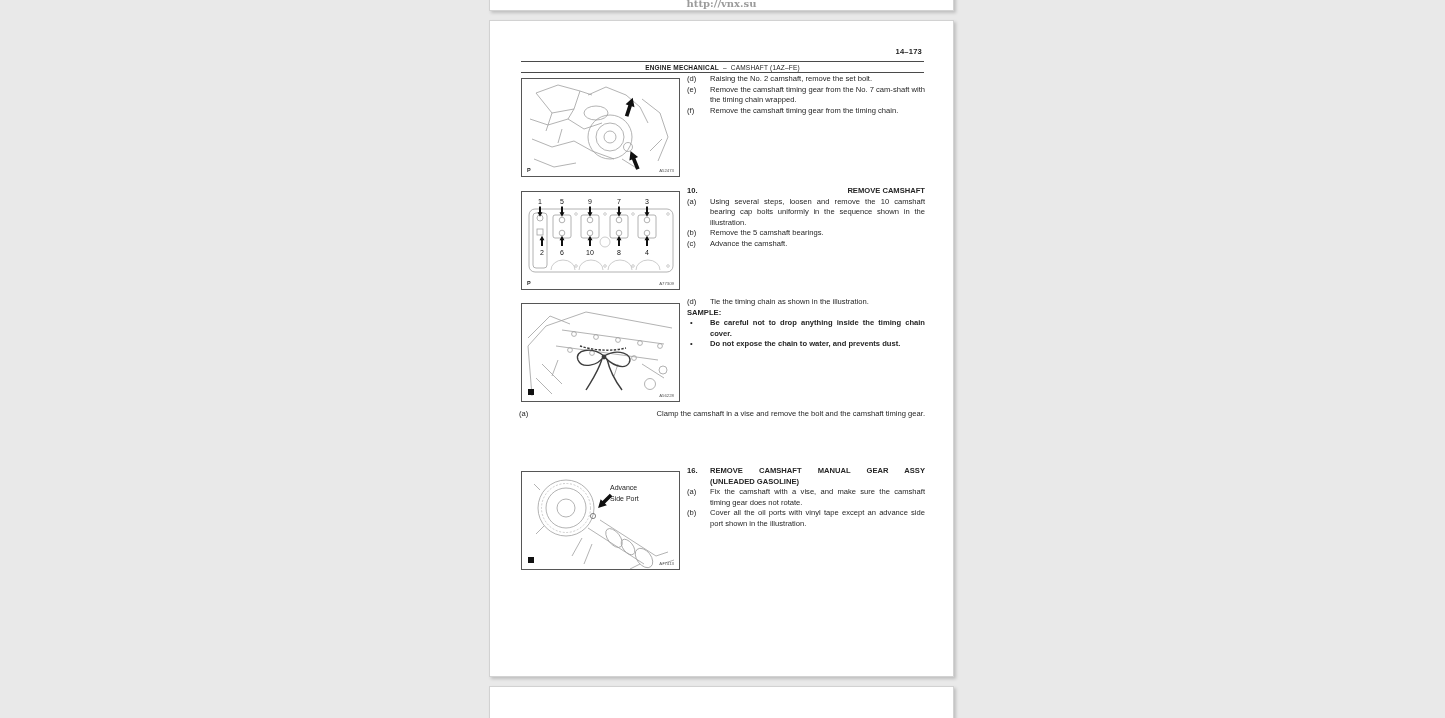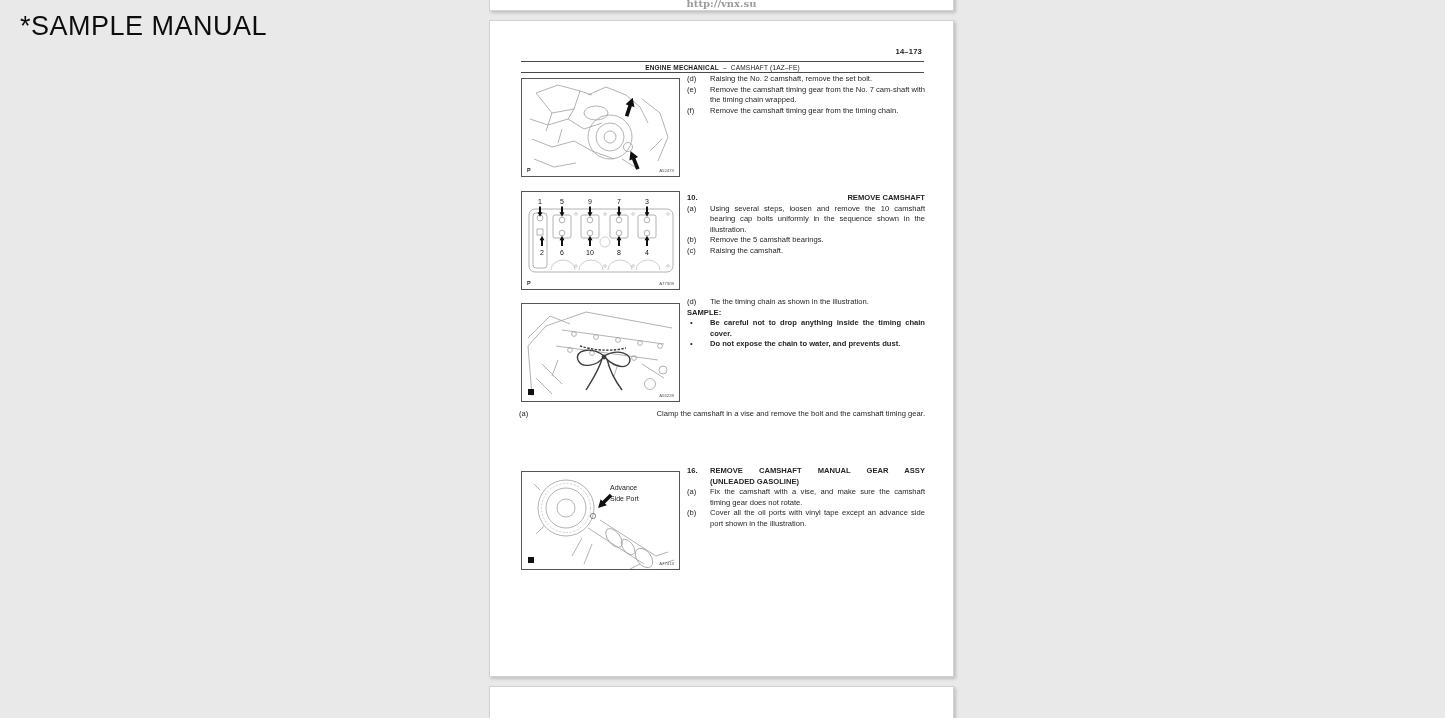--- a/index.html
+++ b/index.html
@@ -30,33 +30,32 @@
   .sk2{stroke:#b8b8b8;fill:none;stroke-width:.7;}
   .dk{stroke:#3d3d3d;fill:none;stroke-width:1.4;}
   .arr{fill:#101010;}
   .fignum{font-size:7px;fill:#111;text-anchor:middle;font-family:"Liberation Sans",sans-serif;}
   .corner{font-size:5.5px;font-weight:bold;fill:#222;font-family:"Liberation Sans",sans-serif;}
   .code{font-size:4.3px;fill:#555;text-anchor:end;font-family:"Liberation Sans",sans-serif;}
   .ann{font-size:7px;fill:#1c1c1c;font-family:"Liberation Sans",sans-serif;}
 
   .tcol{position:absolute;left:197px;width:238px;font-size:7.6px;line-height:10.6px;color:#262626;}
   .tcol.full{left:29px;width:406px;}
-  #blk-pre{top:53px} #blk-10{top:172px} #blk-notice{top:276px} #blk-11{top:388px} #blk-12{top:445px}
+  #blk-pre{top:53px} #blk-10{top:165px} #blk-notice{top:276px} #blk-11{top:388px} #blk-12{top:445px}
   .hitem{display:flex;}
   .hm{flex:0 0 23px;}
   .bm{flex:0 0 23px;padding-left:3px;box-sizing:border-box;}
   .ht{flex:1;text-align:justify;}
   .spread{text-align:justify;-moz-text-align-last:justify;text-align-last:justify;}
 </style>
 </head>
 <body>
 
 <div class="canvas">
 
-  <div class="sample">*SAMPLE MANUAL</div>
 
   <div class="page page-top">
     <div class="watermark">http://vnx.su</div>
   </div>
 
   <div class="page page-main">
 
     <div class="pagenum">14–173</div>
 
     <div class="hdr">
@@ -250,21 +249,21 @@
       <div class="hitem">
         <span class="hm">(a)</span>
         <span class="ht">Using several steps, loosen and remove the 10 camshaft bearing cap bolts uniformly in the sequence shown in the illustration.</span>
       </div>
       <div class="hitem">
         <span class="hm">(b)</span>
         <span class="ht">Remove the 5 camshaft bearings.</span>
       </div>
       <div class="hitem">
         <span class="hm">(c)</span>
-        <span class="ht">Raising the camshaft.</span>
+        <span class="ht">Advance the camshaft.</span>
       </div>
     </div>
 
     <div class="tcol" id="blk-notice">
       <div class="hitem">
         <span class="hm">(d)</span>
         <span class="ht">Tie the timing chain as shown in the illustration.</span>
       </div>
       <div class="b">SAMPLE:</div>
       <div class="hitem">

